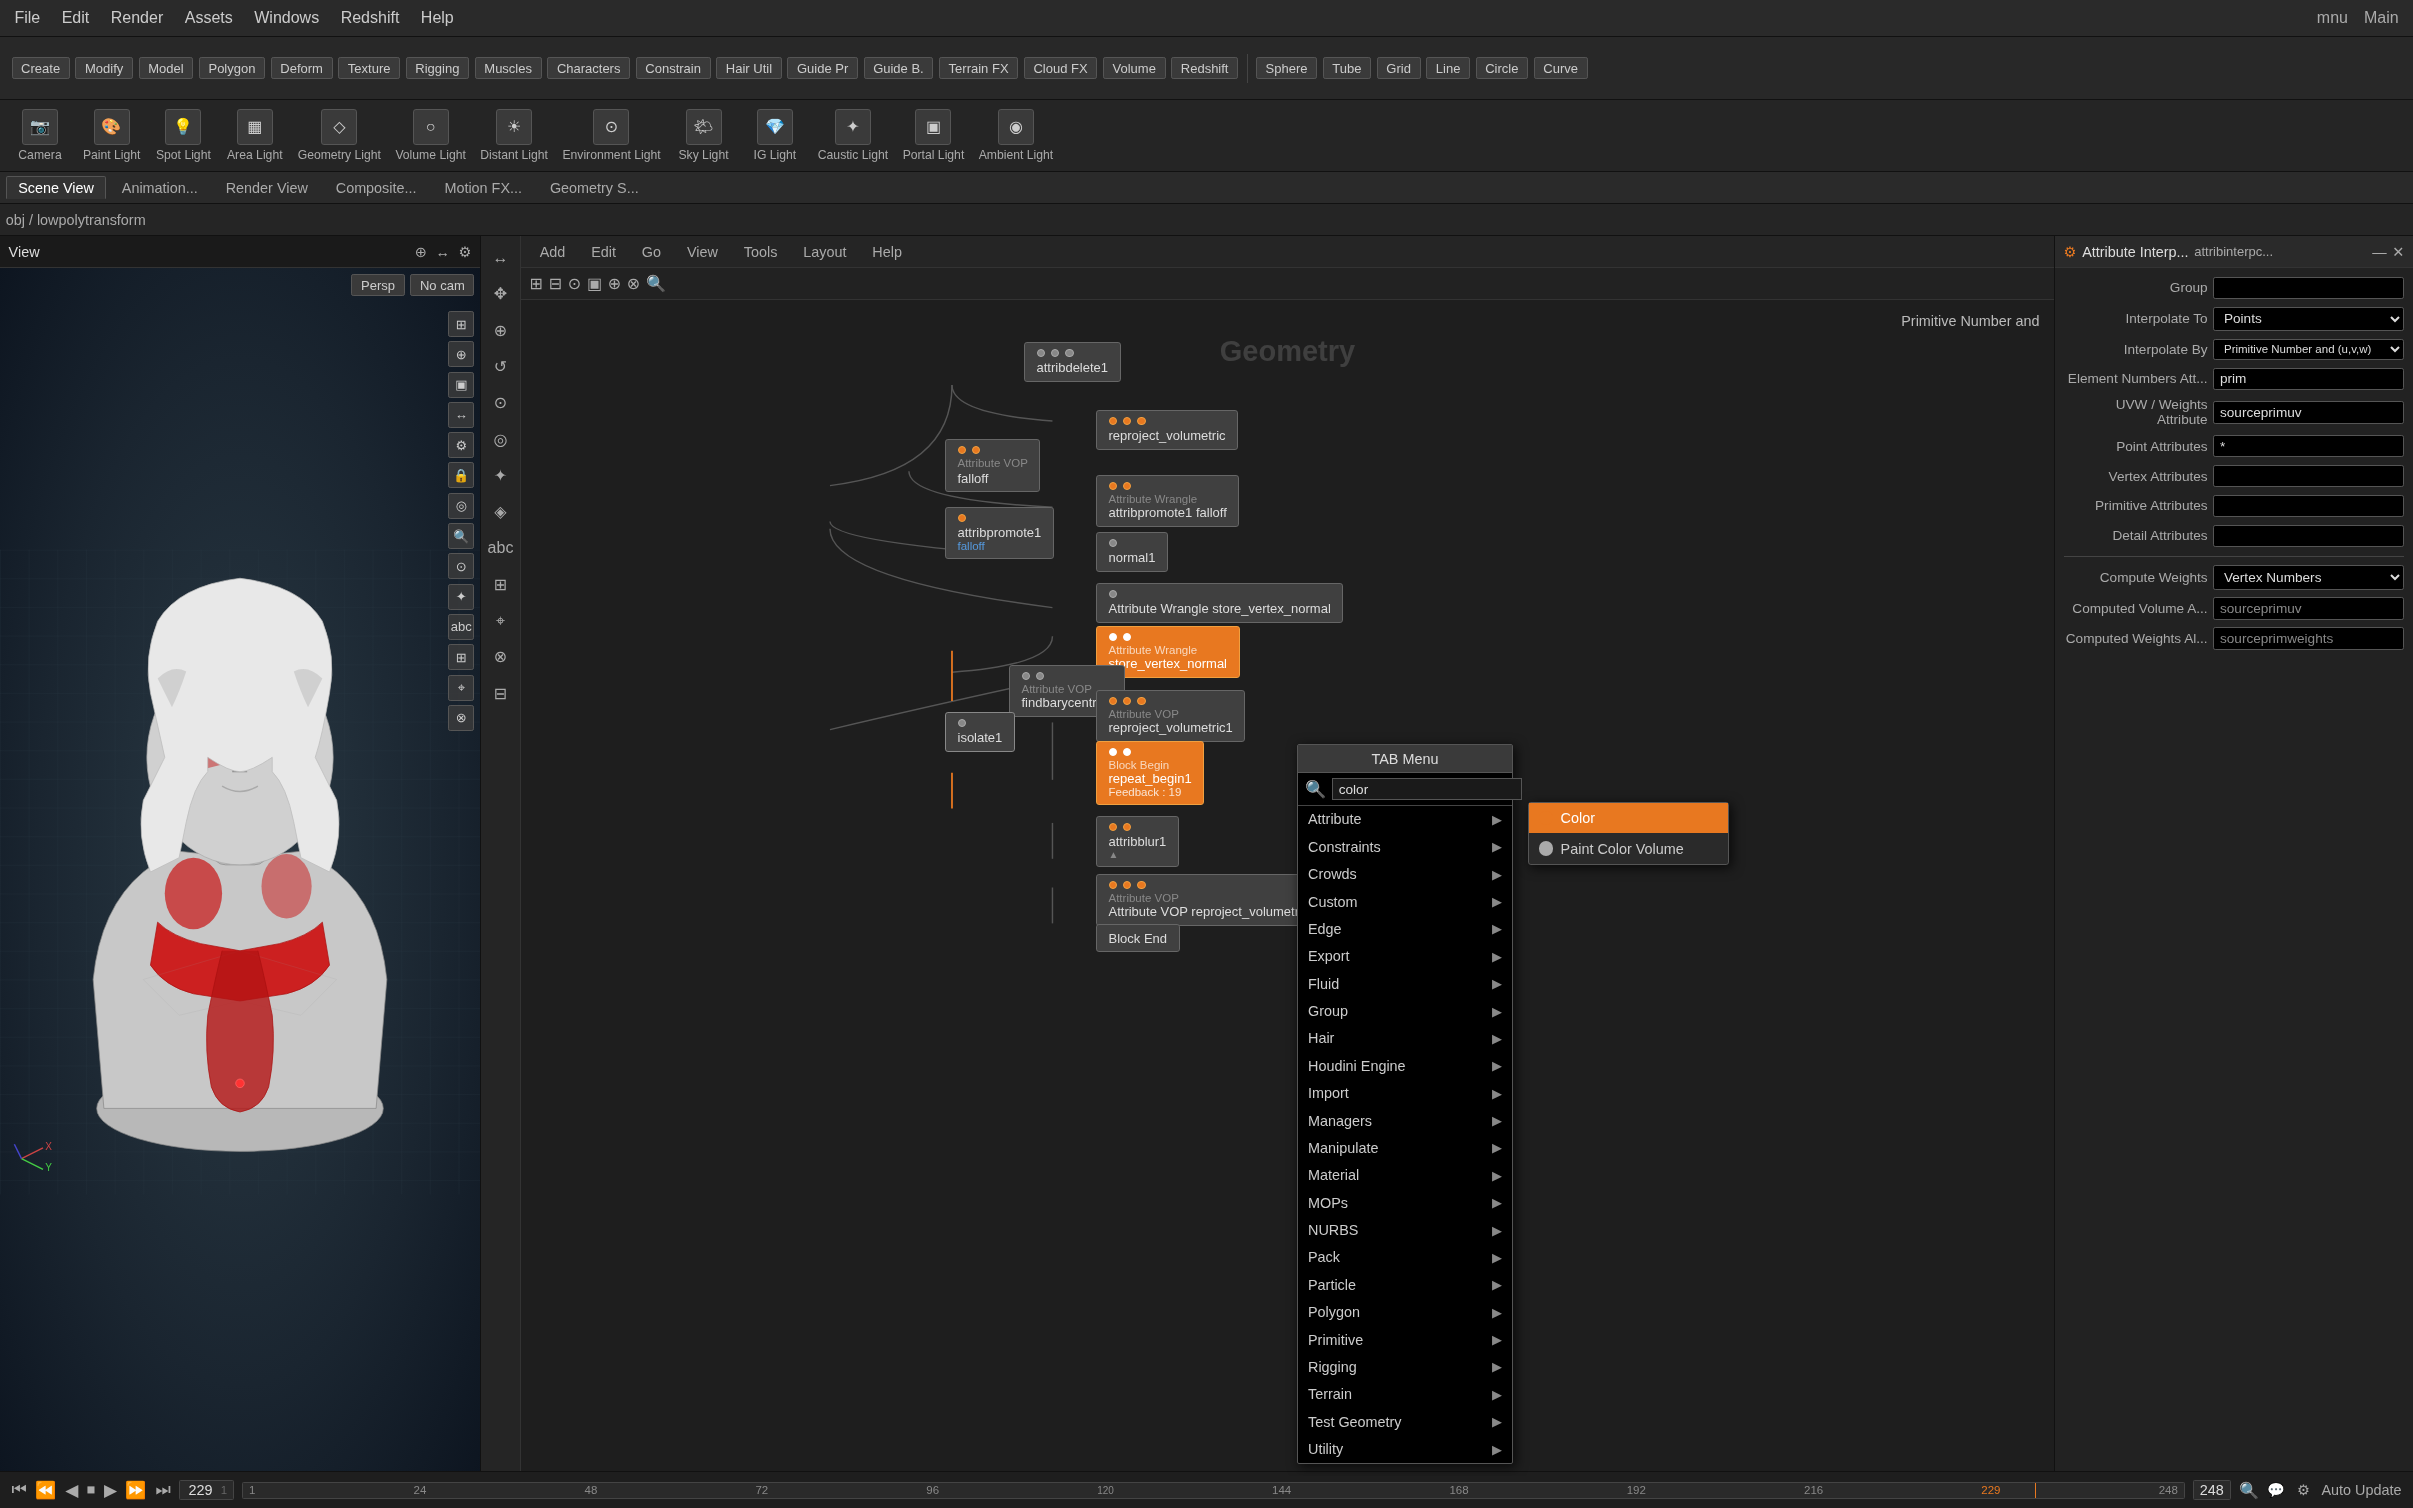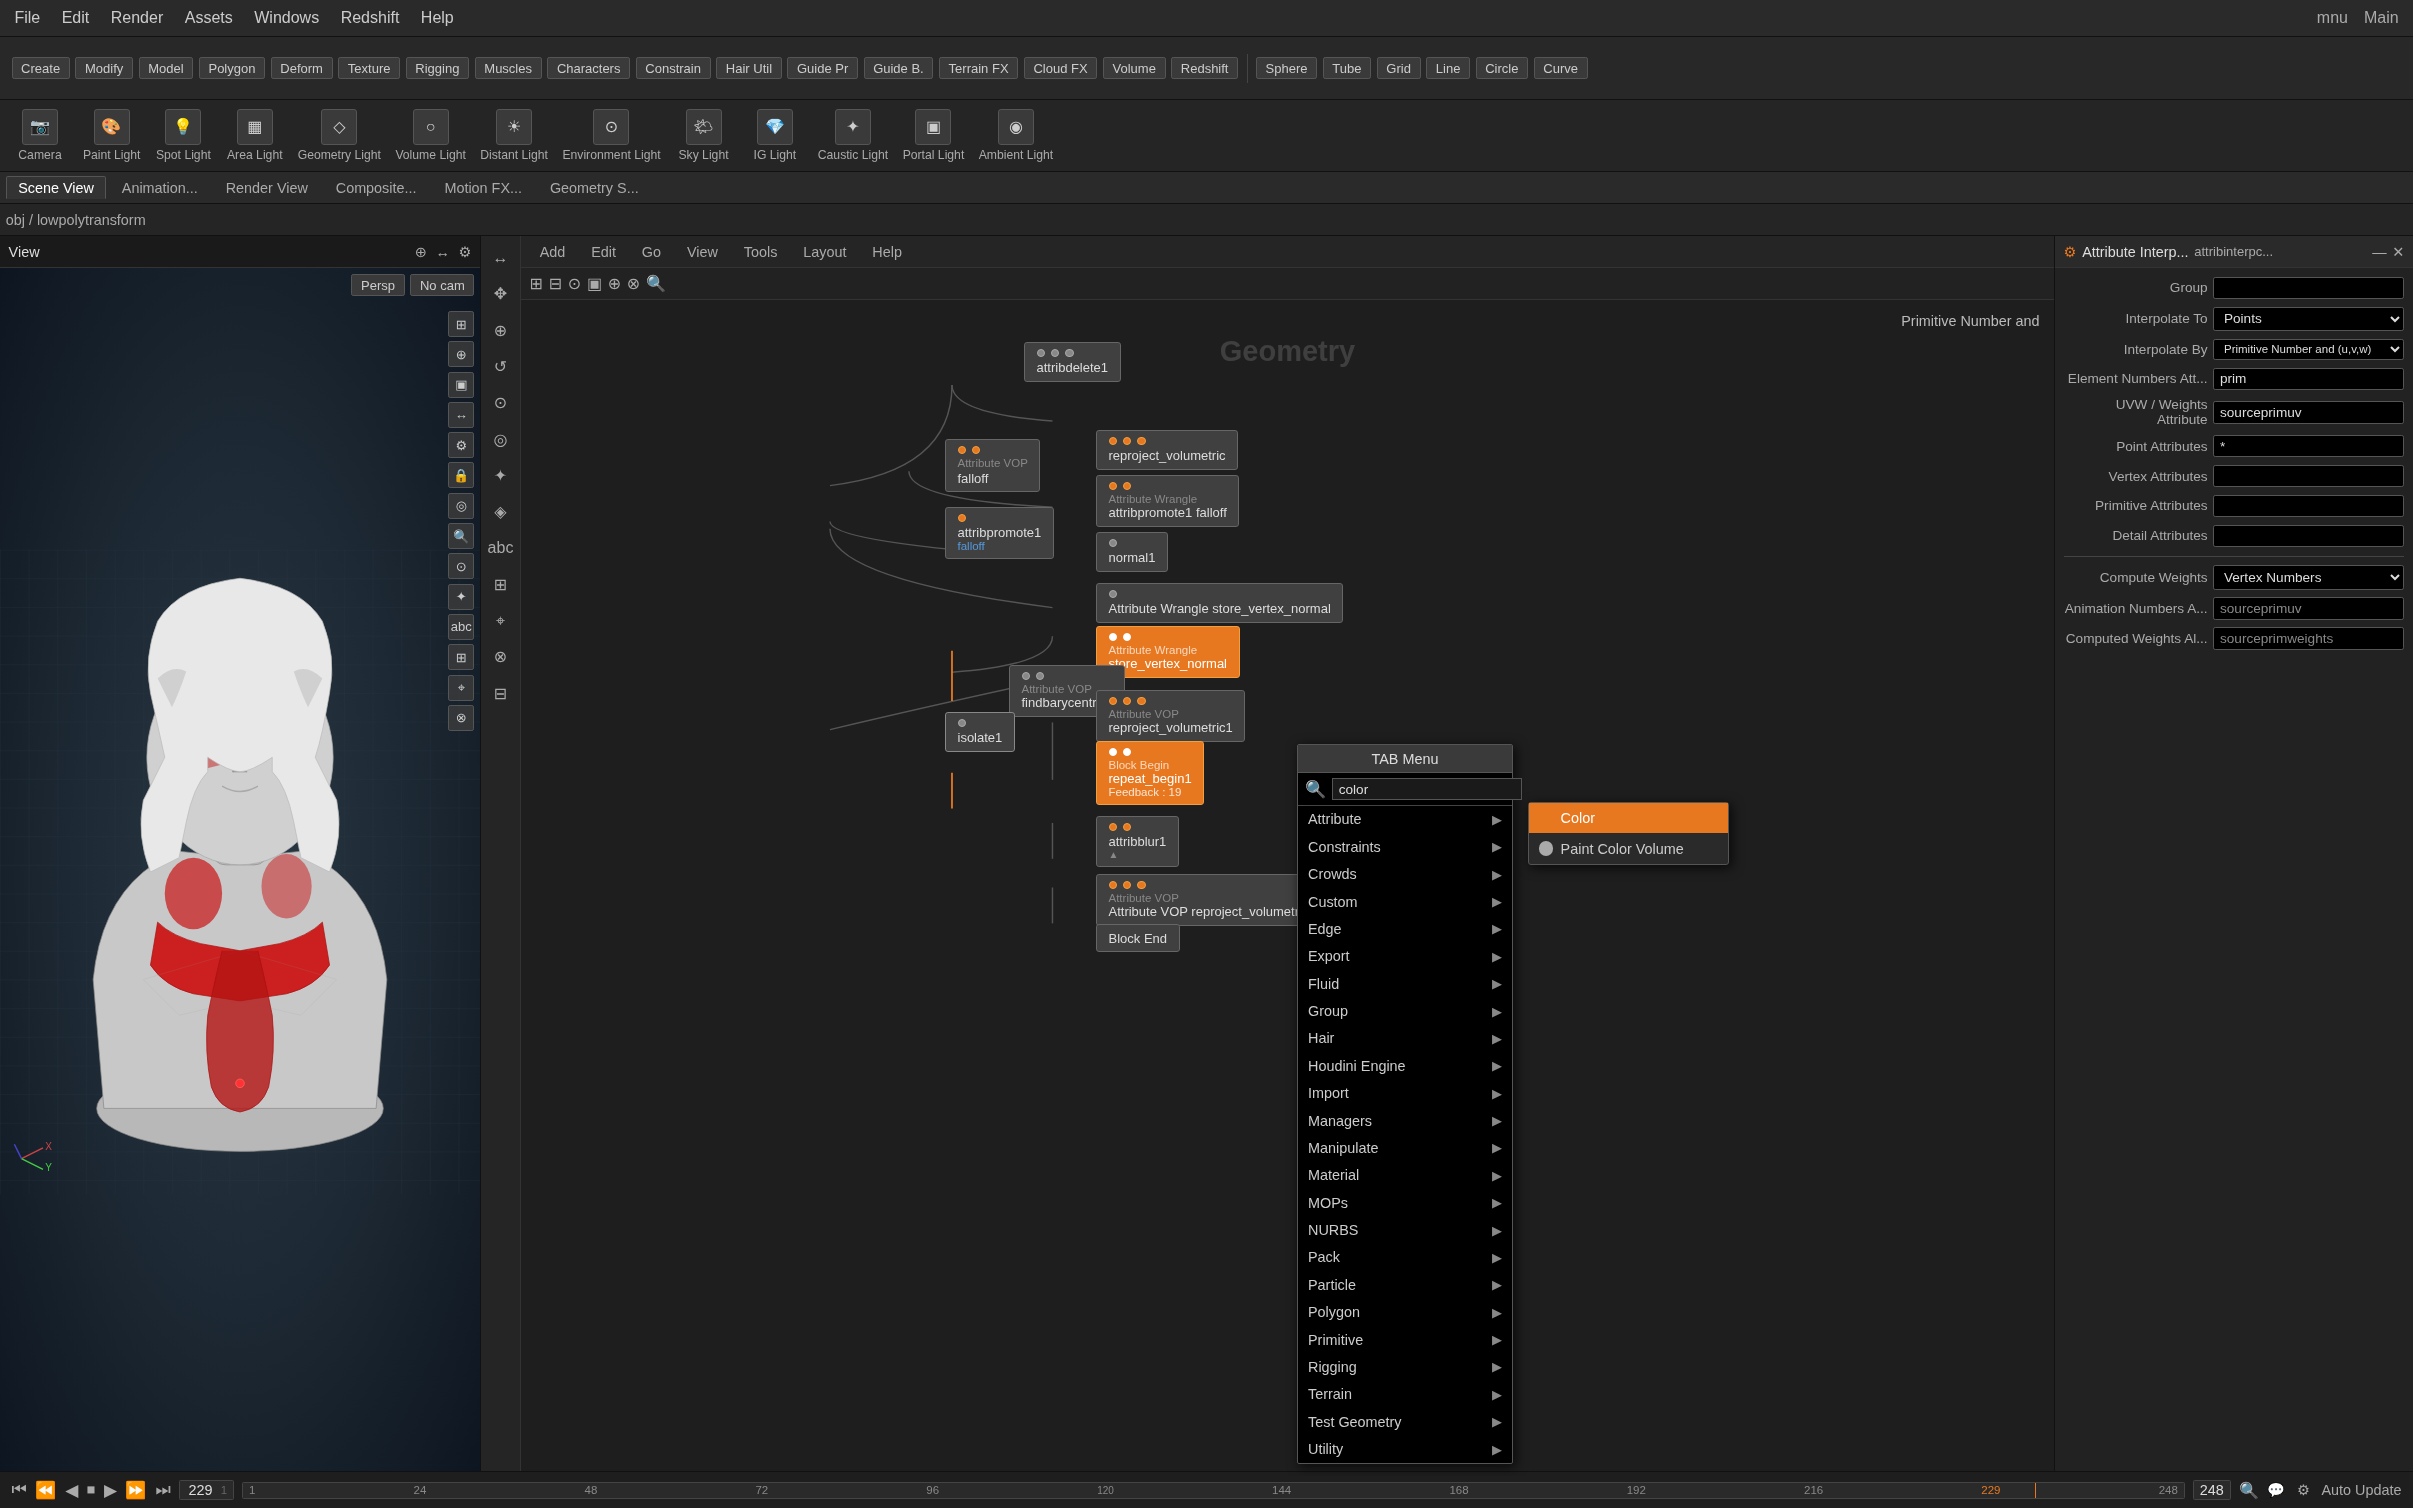--- a/index.html
+++ b/index.html
@@ -667,21 +667,21 @@
 
       <div style="position:absolute;left:503px;top:43px;background:#404040;border:1.4px solid #666;border-radius:2.9px;padding:5.7px 11.5px;font-size:13px;color:#ddd;white-space:nowrap;cursor:pointer;">
         <div style="display:flex;gap:5.7px;margin-bottom:2.9px;">
           <div style="width:8.6px;height:8.6px;border-radius:50%;background:#888;border:1.4px solid #aaa;"></div>
           <div style="width:8.6px;height:8.6px;border-radius:50%;background:#888;border:1.4px solid #aaa;"></div>
           <div style="width:8.6px;height:8.6px;border-radius:50%;background:#888;border:1.4px solid #aaa;"></div>
         </div>
         <span>attribdelete1</span>
       </div>
 
-      <div style="position:absolute;left:575px;top:111px;background:#404040;border:1.4px solid #666;border-radius:2.9px;padding:5.7px 11.5px;font-size:13px;color:#ddd;white-space:nowrap;cursor:pointer;margin-top:20px;">
+      <div style="position:absolute;left:575px;top:111px;background:#404040;border:1.4px solid #666;border-radius:2.9px;padding:5.7px 11.5px;font-size:13px;color:#ddd;white-space:nowrap;cursor:pointer;">
         <div style="display:flex;gap:5.7px;margin-bottom:2.9px;">
           <div style="width:8.6px;height:8.6px;border-radius:50%;background:#e87820;border:1.4px solid #f0a040;"></div>
           <div style="width:8.6px;height:8.6px;border-radius:50%;background:#e87820;border:1.4px solid #f0a040;"></div>
           <div style="width:8.6px;height:8.6px;border-radius:50%;background:#e87820;border:1.4px solid #f0a040;"></div>
         </div>
         <span>reproject_volumetric</span>
       </div>
 
       <div style="position:absolute;left:424px;top:140px;background:#404040;border:1.4px solid #666;border-radius:2.9px;padding:5.7px 11.5px;font-size:13px;color:#ddd;white-space:nowrap;cursor:pointer;">
         <div style="display:flex;gap:5.7px;margin-bottom:2.9px;">
@@ -979,21 +979,21 @@
       <div style="height:0.7px;background:#444;margin:8.6px 0;"></div>
 
       <div class="param-row">
         <span class="param-label">Compute Weights</span>
         <select class="param-value" style="width:172px;">
           <option>Vertex Numbers</option>
         </select>
       </div>
 
       <div class="param-row">
-        <span class="param-label">Animation Numbers A...</span>
+        <span class="param-label">Computed Volume A...</span>
         <input class="param-value" value="sourceprimuv" style="width: 172px; color: rgb(136, 136, 136);">
       </div>
 
       <div class="param-row">
         <span class="param-label">Computed Weights Al...</span>
         <input class="param-value" value="sourceprimweights" style="width: 172px; color: rgb(136, 136, 136);">
       </div>
 
     </div>
   </div>

